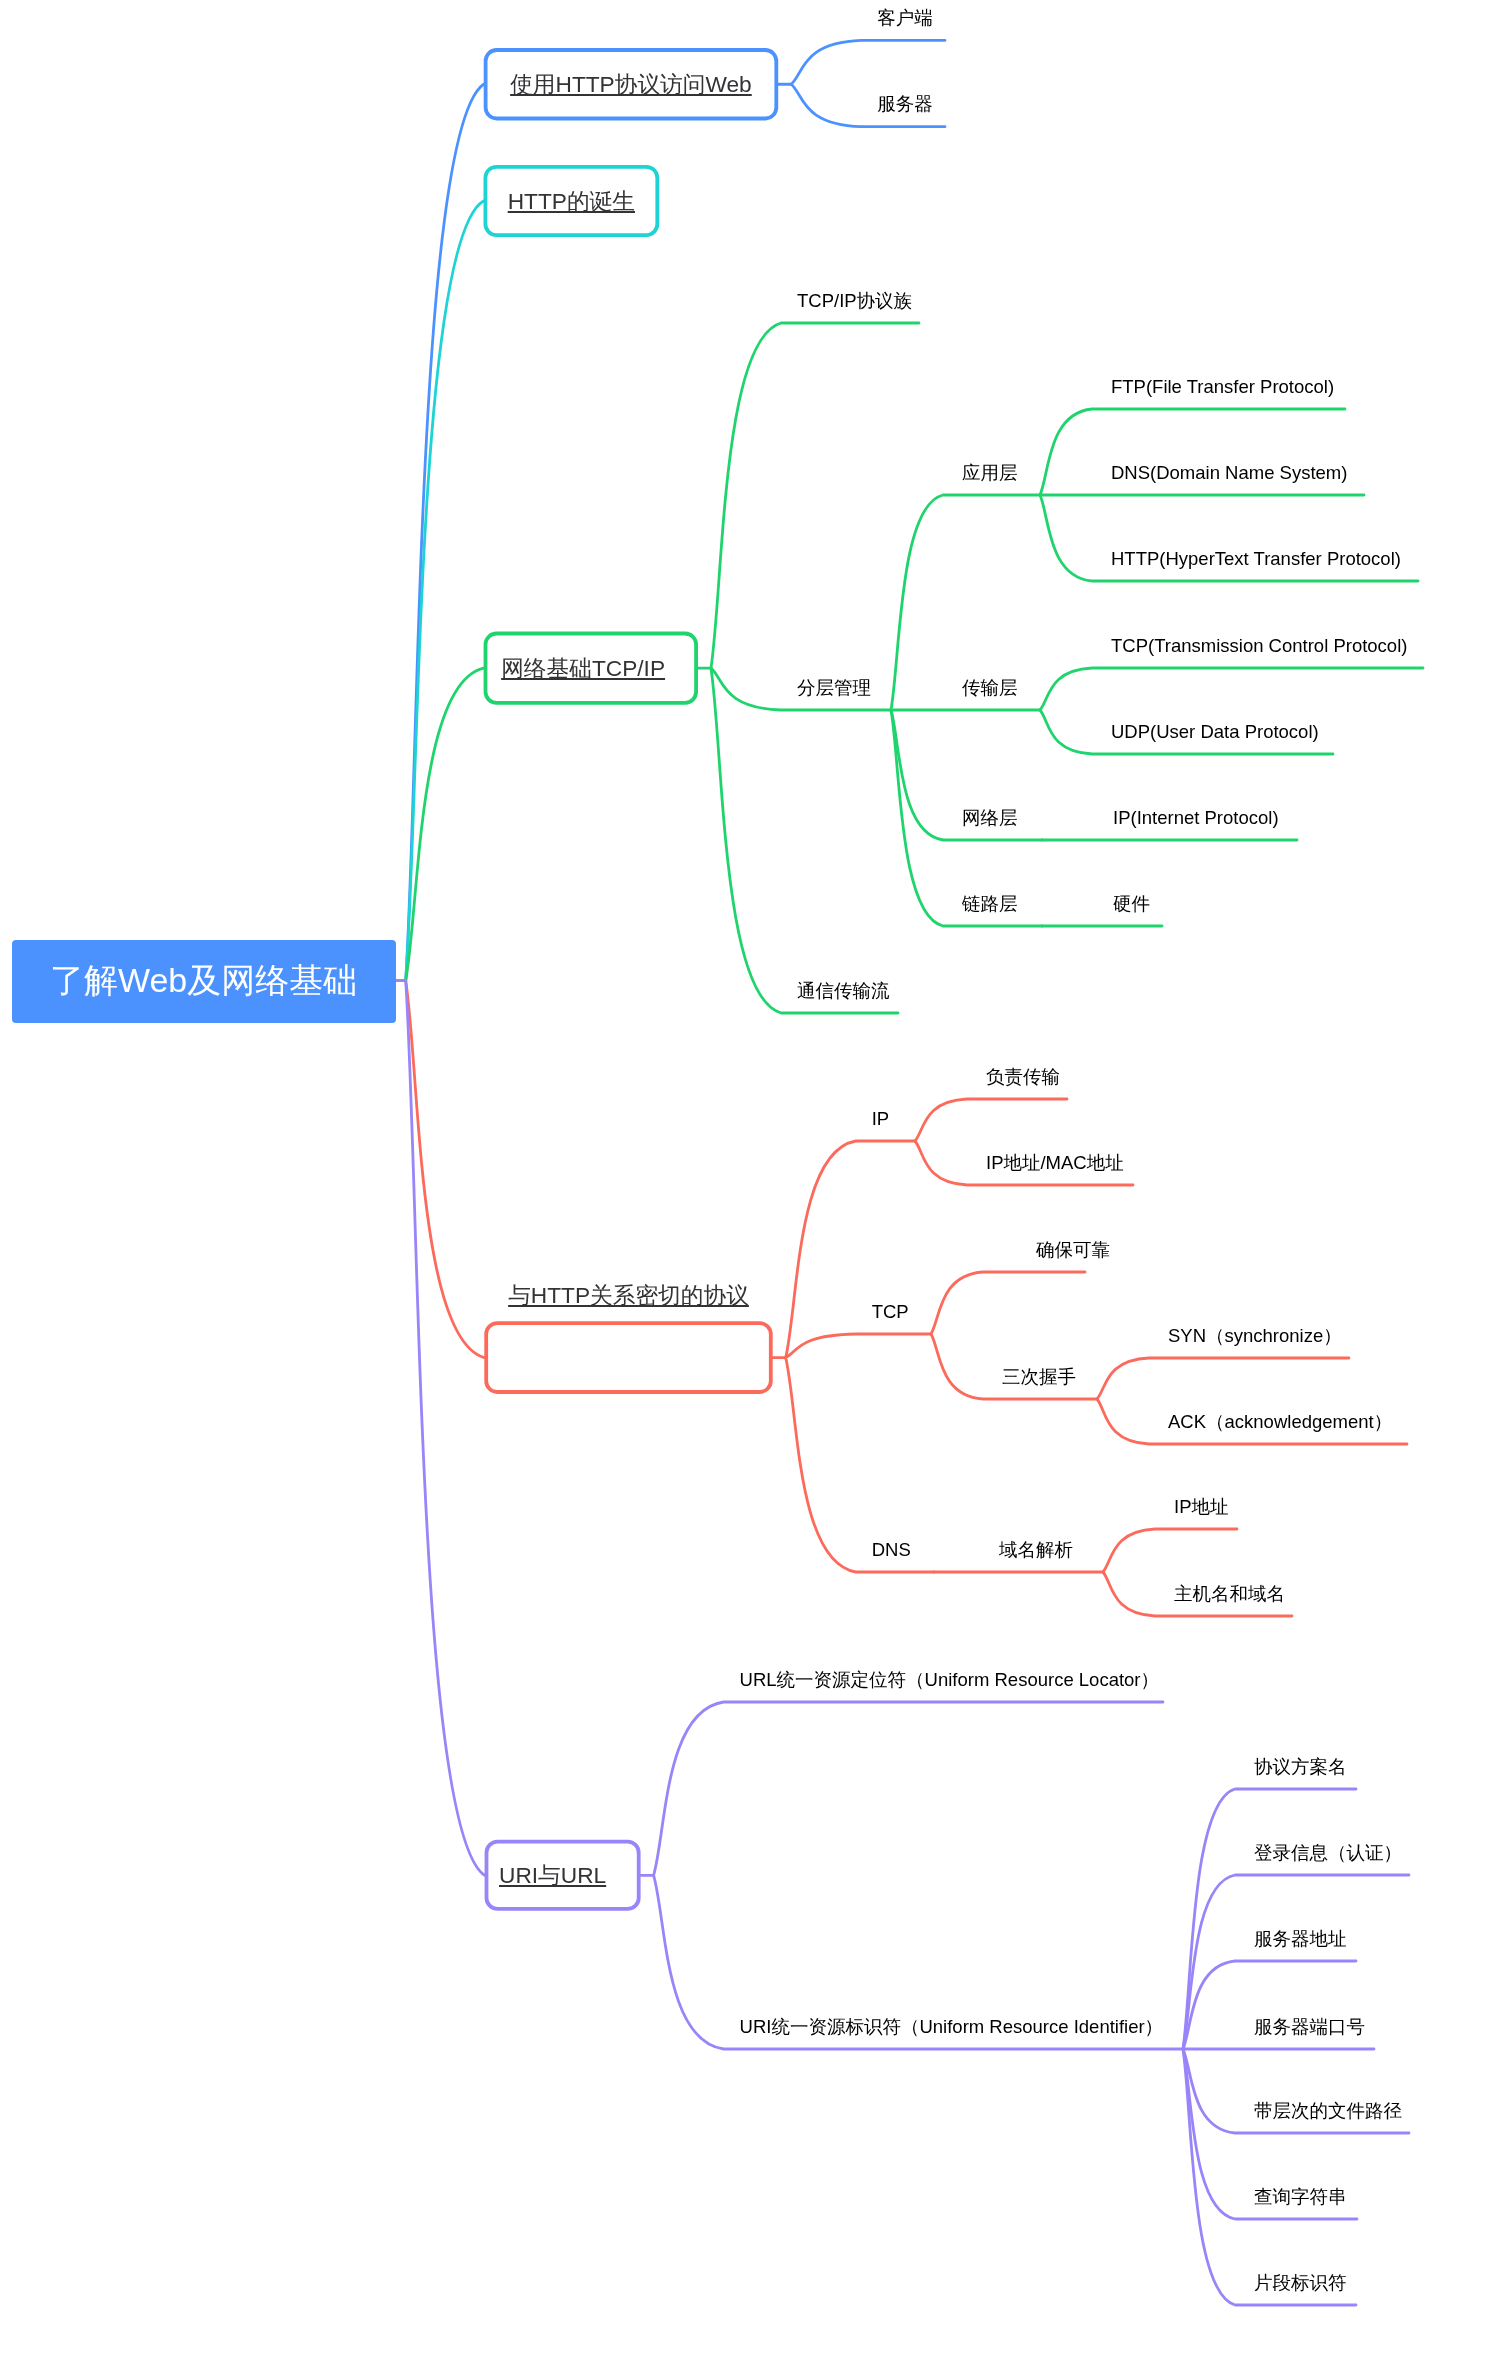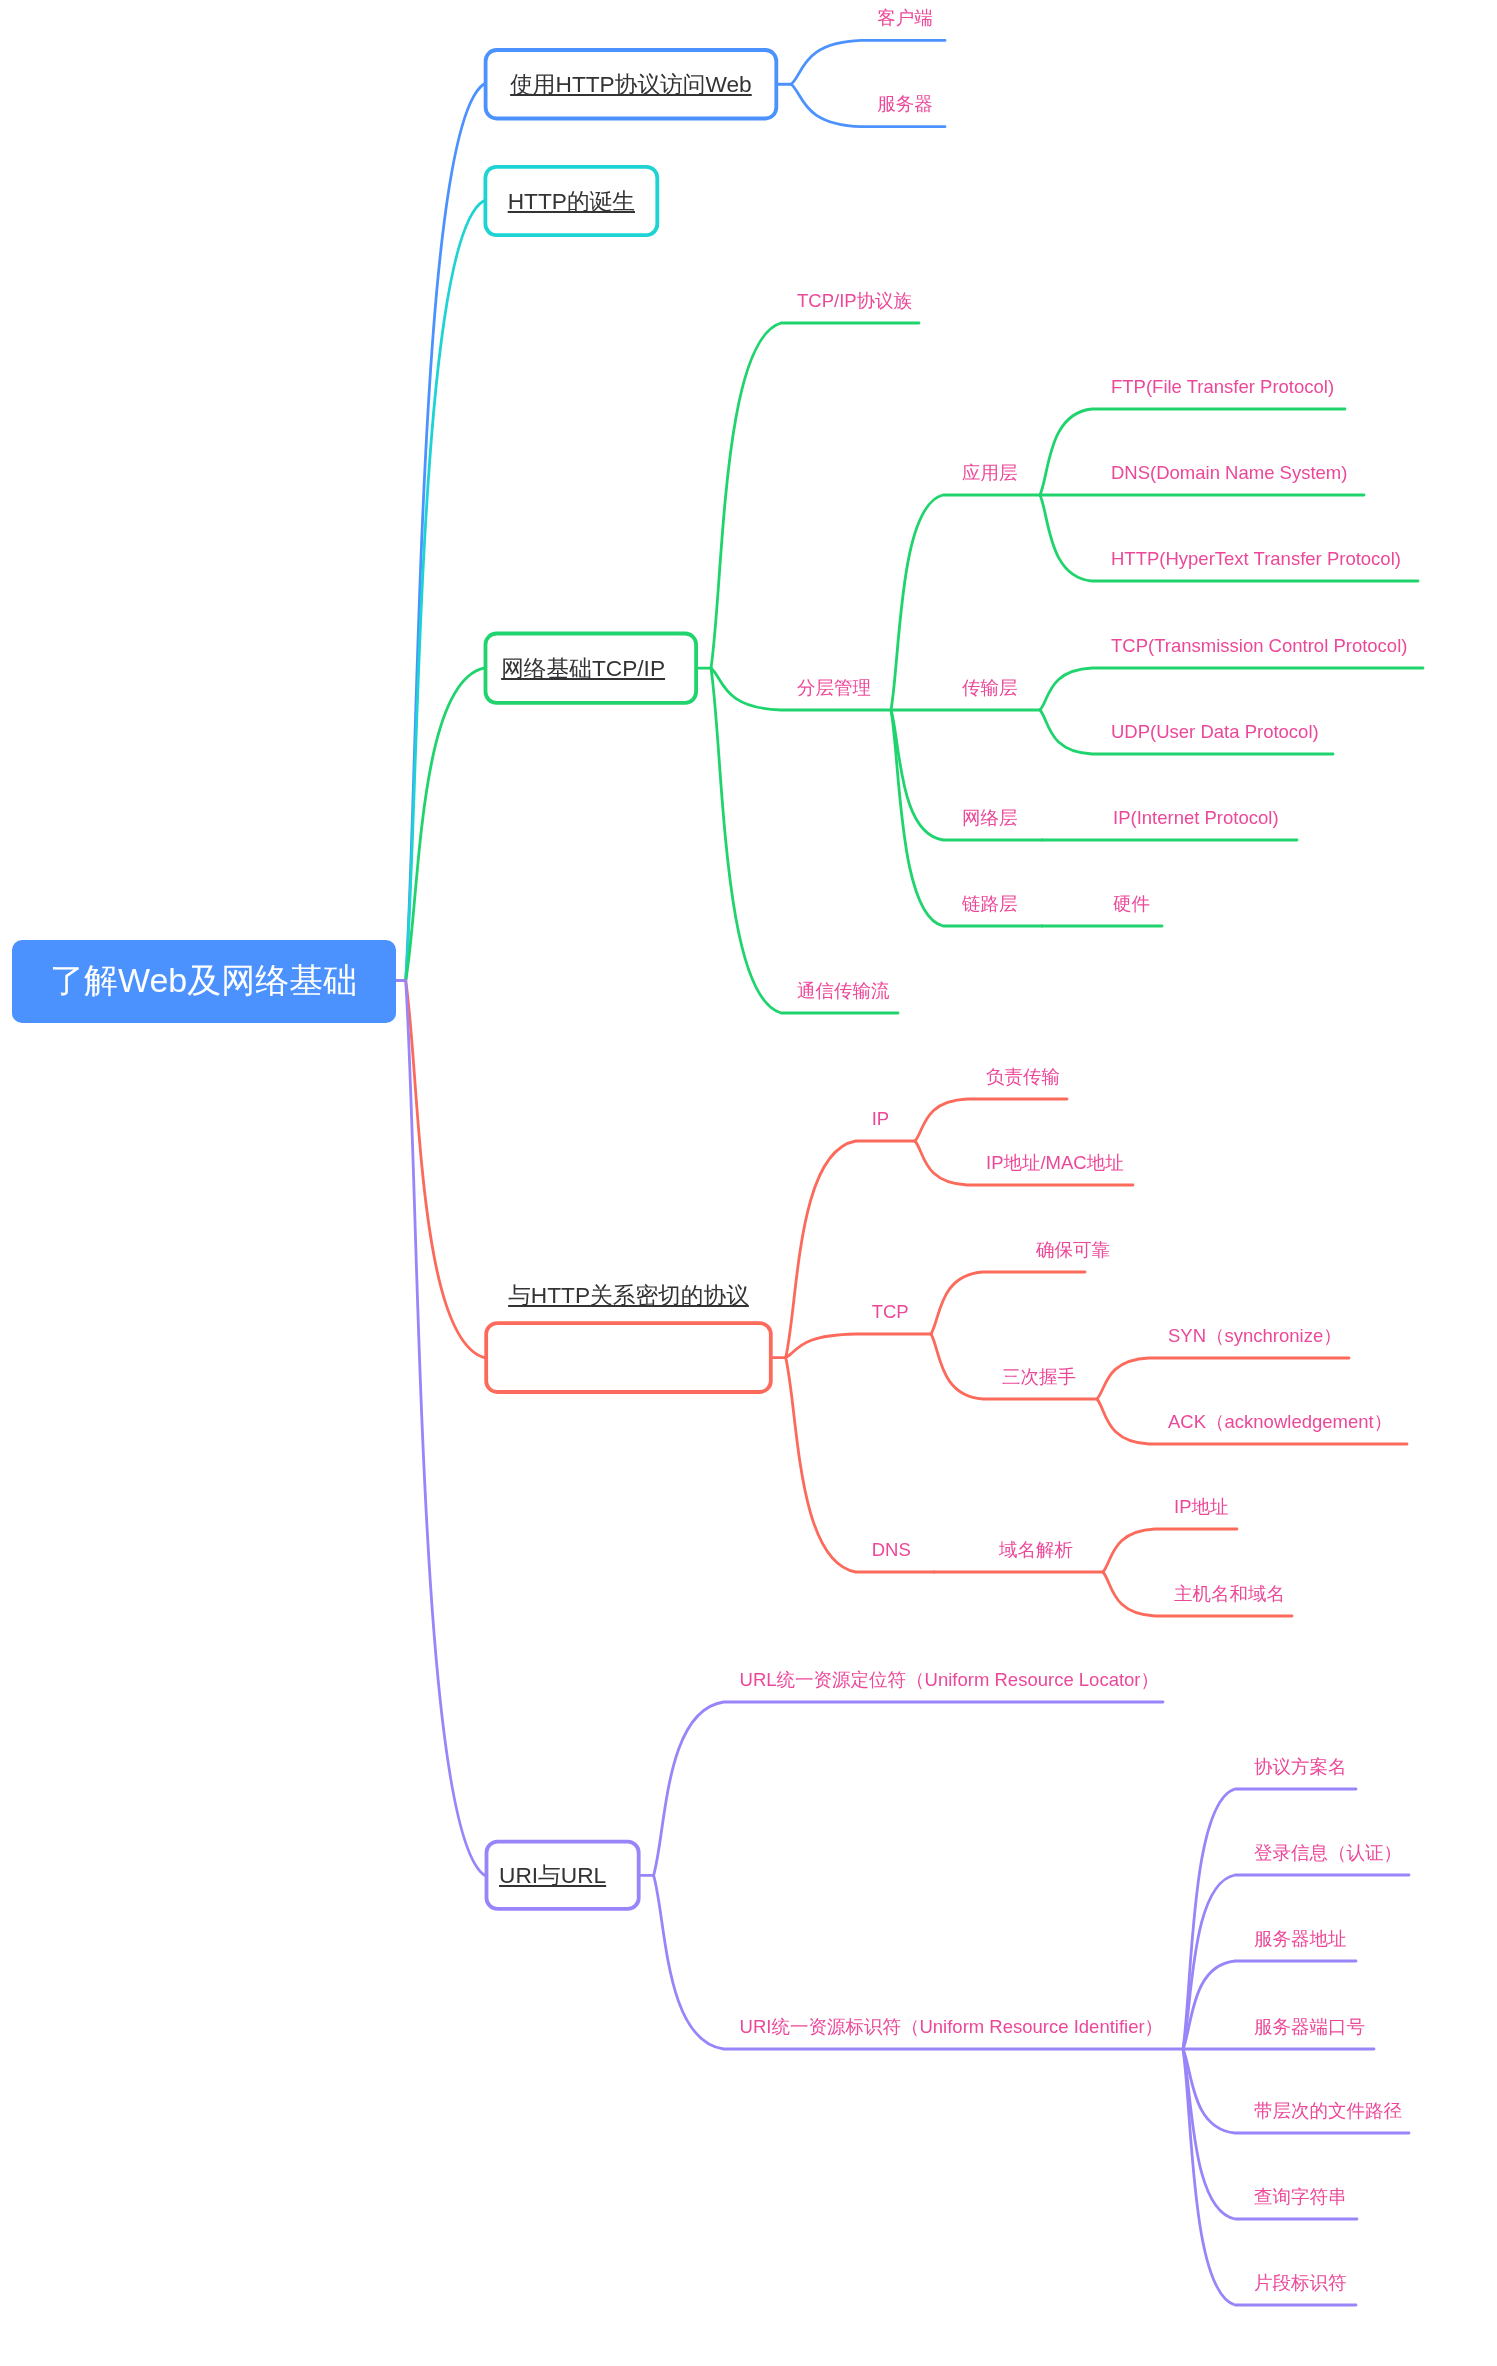--- a/index.html
+++ b/index.html
@@ -1,27 +1,27 @@
 <!DOCTYPE html>
 <html><head>
 <meta charset="utf-8">
 <title>了解Web及网络基础</title>
 <style>
   html,body{margin:0;padding:0;background:#ffffff;}
   #mindmap{position:relative;width:1497px;height:2366px;background:#ffffff;overflow:hidden;
            font-family:"Liberation Sans",sans-serif;}
   #edges{position:absolute;left:0;top:0;width:1497px;height:2366px;}
   #nodes{position:absolute;left:0;top:0;width:1497px;height:2366px;}
-  .root{position:absolute;box-sizing:border-box;border-radius:10px;
+  .root{position:absolute;box-sizing:border-box;border-radius:4px;
         display:flex;align-items:center;justify-content:center;white-space:nowrap;
         color:#ffffff;font-size:34px;cursor:pointer;}
   .topic{position:absolute;box-sizing:border-box;background:transparent;
          display:flex;align-items:center;justify-content:center;white-space:nowrap;
          color:#333336;font-size:22.7px;cursor:pointer;text-decoration:underline;}
-  .lbl{position:absolute;white-space:nowrap;color:#ec4899;
+  .lbl{position:absolute;white-space:nowrap;color:#000000;
        font-size:18.5px;line-height:1;cursor:pointer;}
 </style>
 </head>
 <body>
 
 <div id="mindmap">
   <svg id="edges" viewBox="0 0 1497 2366">
     <path d="M395.7,980.5 L405.7,980.5" fill="none" stroke="#9a84f9" stroke-width="2.8" stroke-linecap="round" stroke-linejoin="round"></path>
     <path d="M405.7,980.5 C419.7,756.4 417.4,129.1 483.7,84.25" fill="none" stroke="#4c92fe" stroke-width="2.8" stroke-linecap="round" stroke-linejoin="round"></path>
     <path d="M778.2,84.25 L791.2,84.25" fill="none" stroke="#4c92fe" stroke-width="2.8" stroke-linecap="round" stroke-linejoin="round"></path>

